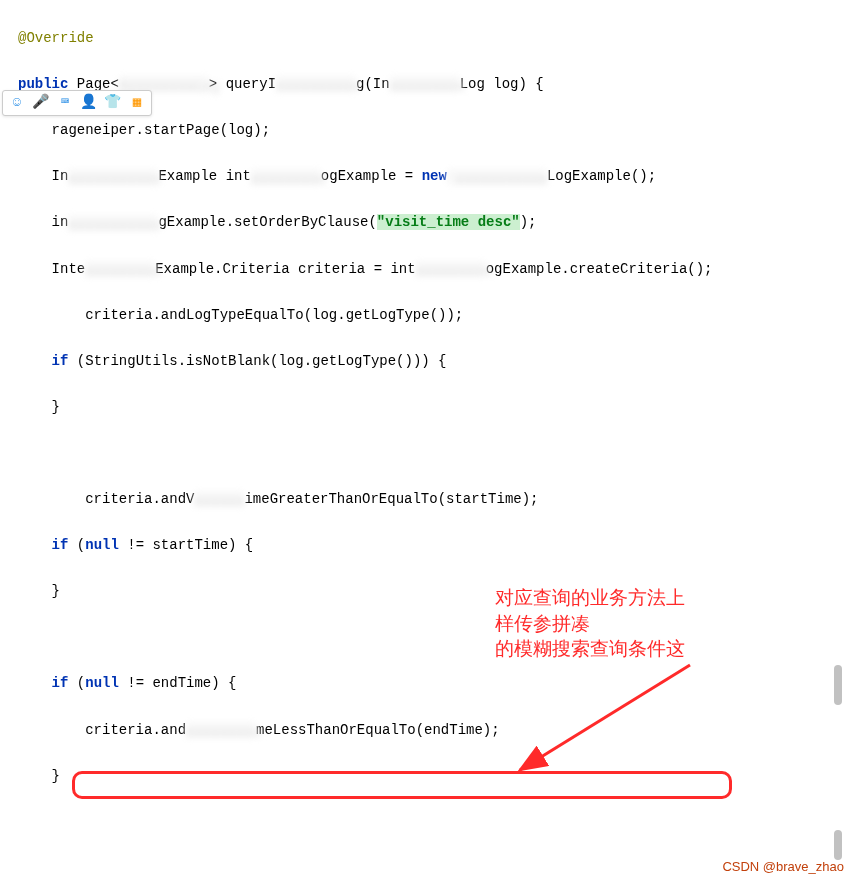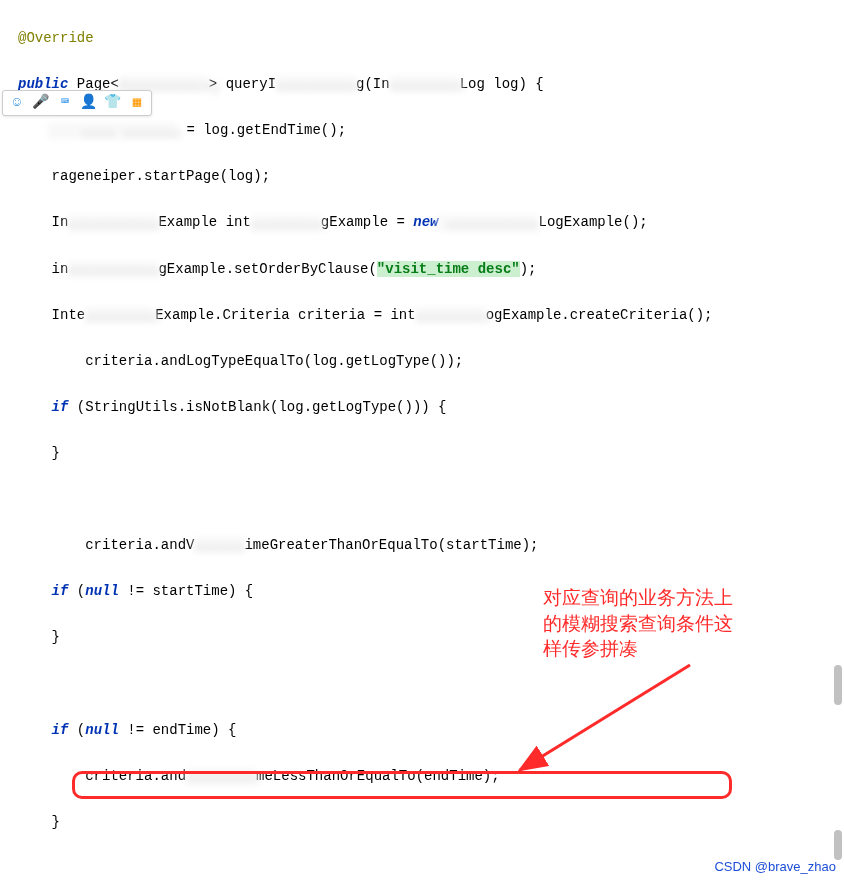--- a/index.html
+++ b/index.html
@@ -12,21 +12,21 @@
       position: relative;
       overflow: hidden;
       line-height: 1.65;
     }
     .code-area {
       padding: 4px 0 0 18px;
       white-space: pre;
     }
     .line { height: 23px; }
     .annotation { color: #808000; }
-    .keyword { color: #0033b3; font-weight: bold; font-style: italic; }
+    .keyword { color: #0033b3; font-weight: bold; }
     .method-italic { }
     .string { color: #067d17; font-weight: bold; }
     .obscured {
       display: inline-block;
       background: #f8f8f8;
       filter: blur(3px);
       color: #ddd;
       vertical-align: middle;
       height: 16px;
       border-radius: 2px;
@@ -58,51 +58,49 @@
       justify-content: center;
       font-size: 14px;
       cursor: pointer;
     }
     .annotation-text {
       position: absolute;
       color: #ff2a2a;
       font-family: 'Microsoft YaHei', sans-serif;
       font-size: 19px;
       line-height: 1.35;
-      margin-left: 48px;
     }
     .arrow-svg {
       position: absolute;
       pointer-events: none;
     }
     .watermark {
       position: absolute;
       bottom: 4px;
-      right: 8px;
-      color: #1d4ed8;
+      right: 0;
+      color: #c2410c;
       font-family: Arial, sans-serif;
       font-size: 13px;
     }
     .scroll-thumb {
       position: absolute;
       right: 2px;
       width: 8px;
       background: #c1c1c1;
       border-radius: 4px;
     }
   </style>
 </head>
 <body>
 
 <div class="code-area">
 <div class="line"><span class="annotation">@Override</span></div>
 <div class="line"><span class="keyword">public</span><span> </span><span>Page&lt;</span><span class="obscured" style="width:90px">XxxxxxxxxLog</span><span>&gt; queryI</span><span class="obscured" style="width:80px">xxxxxxxxxx</span><span>g(In</span><span class="obscured" style="width:70px">xxxxxxxxx</span><span>Log log) {</span></div>
-<div class="line"><span class="obscured" style="width:130px;margin-left:30px">    xxxx xxxxxxx</span><span> = log.getEndTime();</span></div>
 <div class="line"><span>    </span><span>rageneiper.</span><span class="method-italic">startPage</span><span>(log);</span></div>
-<div class="line"><span>    In</span><span class="obscured" style="width:90px">xxxxxxxxxxx</span><span>Example int</span><span class="obscured" style="width:70px">xxxxxxxxx</span><span>gExample = </span><span class="keyword">new</span><span class="obscured" style="width:100px"> xxxxxxxxxxx</span><span>LogExample();</span></div>
+<div class="line"><span>    In</span><span class="obscured" style="width:90px">xxxxxxxxxxx</span><span>Example int</span><span class="obscured" style="width:70px">xxxxxxxxx</span><span>ogExample = </span><span class="keyword">new</span><span class="obscured" style="width:100px"> xxxxxxxxxxx</span><span>LogExample();</span></div>
 <div class="line"><span>    in</span><span class="obscured" style="width:90px">xxxxxxxxxxx</span><span>gExample.setOrderByClause(</span><span class="string" style="background:#ccefd0">"visit_time desc"</span><span>);</span></div>
 <div class="line"><span>    Inte</span><span class="obscured" style="width:70px">xxxxxxxxx</span><span>Example.Criteria criteria = int</span><span class="obscured" style="width:70px">xxxxxxxxx</span><span>ogExample.createCriteria();</span></div>
 <div class="line"><span>        criteria.andLogTypeEqualTo(log.getLogType());</span></div>
 <div class="line"><span>    </span><span class="keyword">if</span><span> (StringUtils.</span><span class="method-italic">isNotBlank</span><span>(log.getLogType())) {</span></div>
 <div class="line"><span>    }</span></div>
 <div class="line"></div>
 <div class="line"><span>        criteria.andV</span><span class="obscured" style="width:50px">xxxxxx</span><span>imeGreaterThanOrEqualTo(startTime);</span></div>
 <div class="line"><span>    </span><span class="keyword">if</span><span> (</span><span class="keyword">null</span><span> != startTime) {</span></div>
 <div class="line"><span>    }</span></div>
 <div class="line"></div>
@@ -133,22 +131,22 @@
   <span class="toolbar-icon" style="color:#1e88e5">⌨</span>
   <span class="toolbar-icon" style="color:#66bb6a">👤</span>
   <span class="toolbar-icon" style="color:#1e88e5">👕</span>
   <span class="toolbar-icon" style="color:#ff9800">▦</span>
 </div>
 
 <div class="red-box" style="top:771px;left:72px;width:660px;height:28px"></div>
 
 <div class="annotation-text" style="top:585px;left:495px">
   <div>对应查询的业务方法上</div>
+  <div>样传参拼凑</div>
   <div>的模糊搜索查询条件这</div>
-  <div>样传参拼凑</div>
 </div>
 
 <svg class="arrow-svg" style="top:660px;left:490px" width="230" height="130">
   <defs>
     <marker id="arrowhead" markerWidth="10" markerHeight="8" refX="9" refY="4" orient="auto">
       <polygon points="0 0, 10 4, 0 8" fill="#ff2a2a"></polygon>
     </marker>
   </defs>
   <line x1="200" y1="5" x2="30" y2="110" stroke="#ff2a2a" stroke-width="3" marker-end="url(#arrowhead)"></line>
 </svg>

